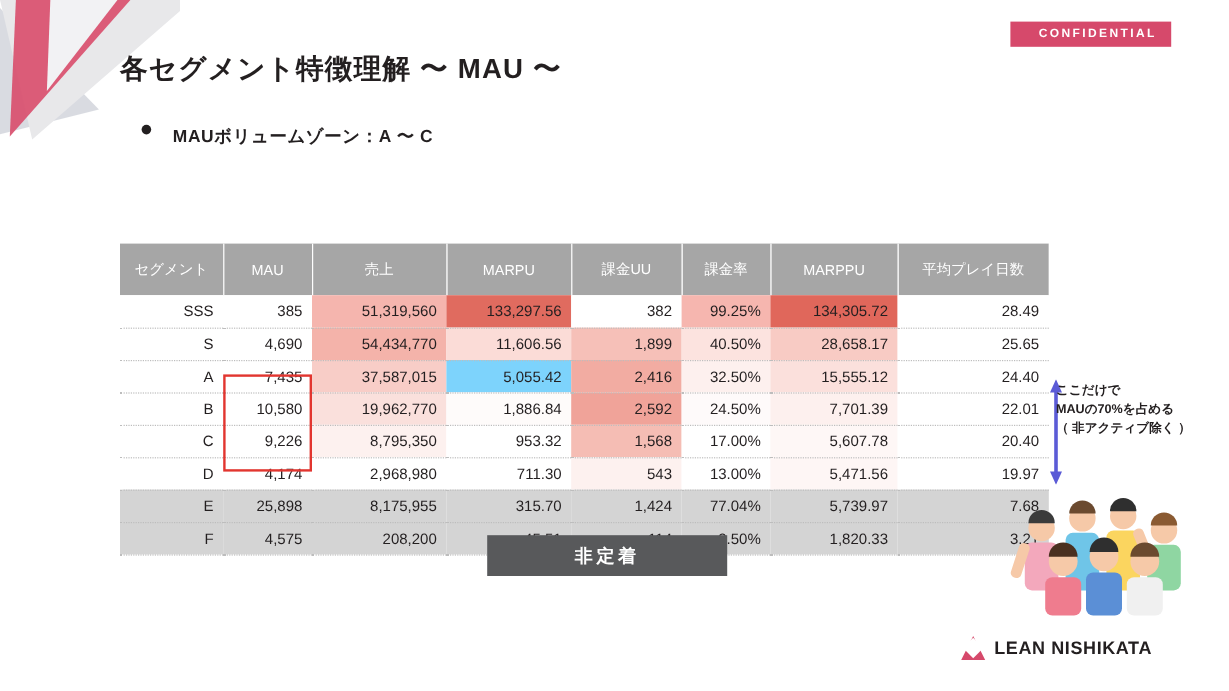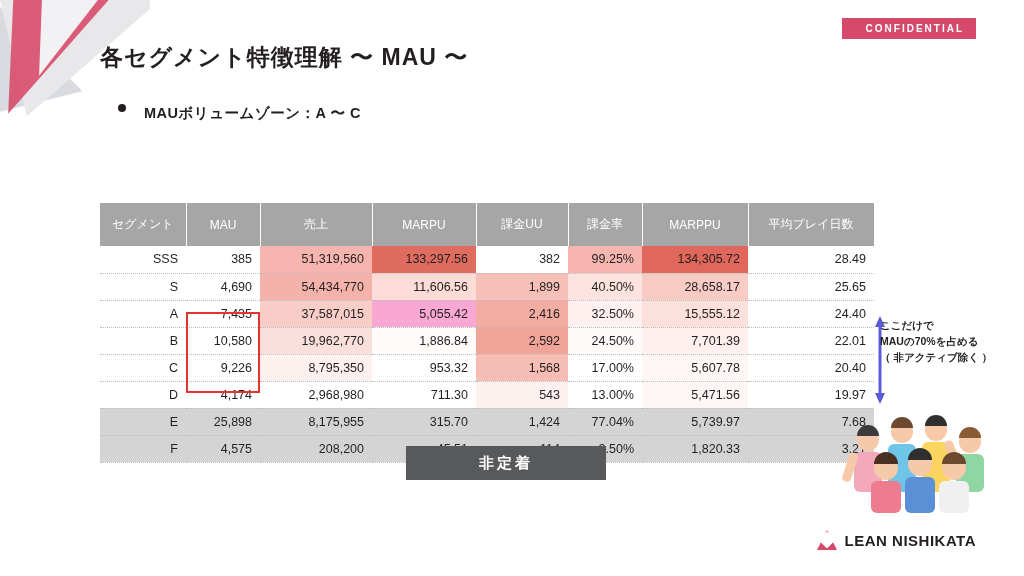--- a/index.html
+++ b/index.html
@@ -85,21 +85,21 @@
     display: flex; align-items: center; justify-content: center;
     font-size: 15px; font-weight: bold; letter-spacing: 3px;
   }
 
   
   .anno { position: absolute; left: 880px; top: 318px; width: 120px; }
   .anno-text { font-size: 10.5px; color: #231f20; line-height: 1.5; font-weight: bold; }
   .arrow { position: absolute; left: 874px; top: 316px; width: 12px; height: 88px; }
 
   
-  .logo { position: absolute; right: 48px; bottom: 26px; display: flex; align-items: center; }
+  .logo { position: absolute; right: 64px; bottom: 26px; display: flex; align-items: center; }
   .logo-mark { width: 20px; height: 20px; margin-right: 8px; position: relative; }
   .logo-mark .d1 { position: absolute; left: 0; top: 0; width: 0; height: 0;
     border-left: 10px solid transparent; border-right: 10px solid transparent; border-bottom: 20px solid #d6496b; }
   .logo-mark .d2 { position: absolute; left: 4px; top: 4px; width: 12px; height: 12px; background: #ffffff; transform: rotate(45deg); }
   .logo-text { font-size: 15px; font-weight: bold; color: #231f20; letter-spacing: .5px; }
 
   
   .people { position: absolute; right: 24px; bottom: 60px; width: 160px; height: 110px; }
 </style>
 </head>
@@ -165,21 +165,21 @@
         <td class="num" style="background:#fbdcd7">11,606.56</td>
         <td class="num" style="background:#f6c0b8">1,899</td>
         <td class="num" style="background:#fce3df">40.50%</td>
         <td class="num" style="background:#f8cbc4">28,658.17</td>
         <td class="num">25.65</td>
       </tr>
       <tr>
         <td class="c-seg">A</td>
         <td class="num">7,435</td>
         <td class="num" style="background:#f8cdc7">37,587,015</td>
-        <td class="num" style="background:#f9a8d4">5,055.42</td>
+        <td class="num" style="background:#7dd3fc">5,055.42</td>
         <td class="num" style="background:#f2aca2">2,416</td>
         <td class="num" style="background:#fdf0ee">32.50%</td>
         <td class="num" style="background:#fbe0dc">15,555.12</td>
         <td class="num">24.40</td>
       </tr>
       <tr>
         <td class="c-seg">B</td>
         <td class="num">10,580</td>
         <td class="num" style="background:#fae0dc">19,962,770</td>
         <td class="num" style="background:#fefbfa">1,886.84</td>

